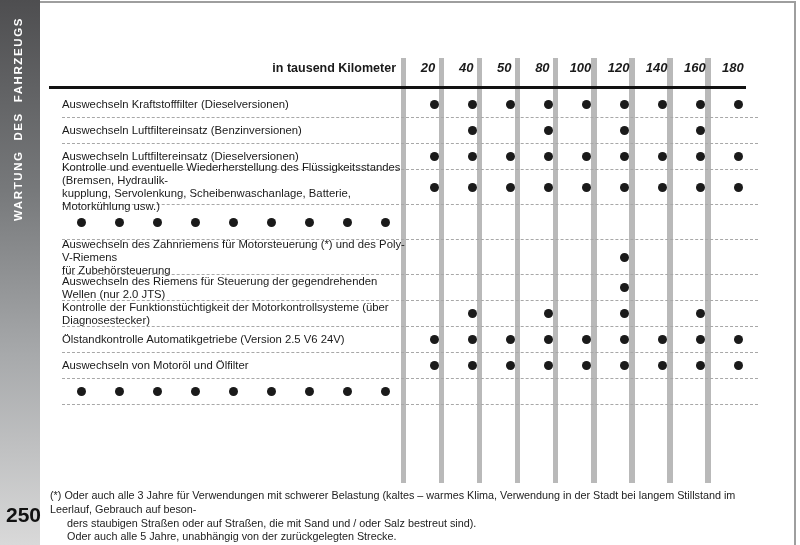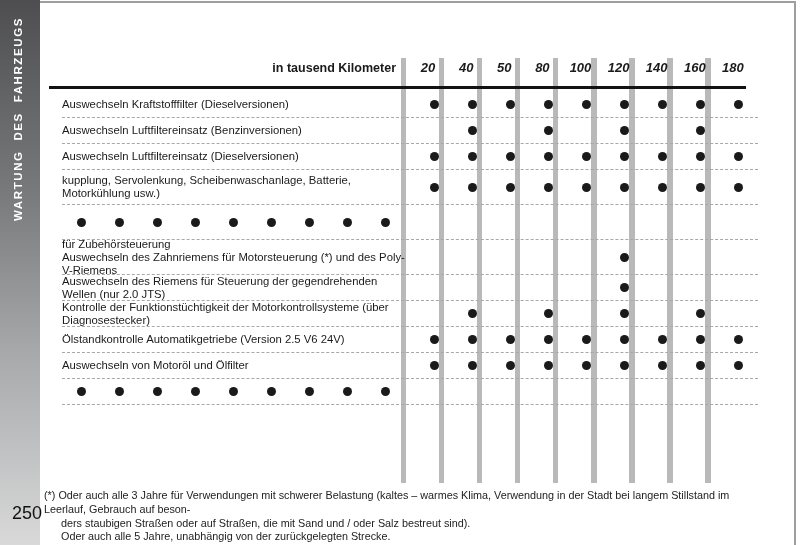--- a/index.html
+++ b/index.html
@@ -9,21 +9,21 @@
   .top-border { position:absolute; left:38px; top:1px; width:757px; height:1.5px; background:#9e9e9e; }
   .right-border { position:absolute; left:794px; top:1px; width:1.5px; height:544px; background:#9e9e9e; }
 
   .sidebar { position:absolute; left:0; top:0; width:40px; height:545px;
              background:linear-gradient(to bottom, #4e4e50 0%, #77797b 35%, #a7a9ab 65%, #d9d9d9 100%); }
   .sidebar-title { position:absolute; top:26px; left:12px; height:195px;
                    writing-mode:vertical-rl; transform:rotate(180deg);
                    color:#fff; font-weight:bold; font-size:11.5px; letter-spacing:1.6px;
                    word-spacing:5px; white-space:nowrap; }
   .page-number { position:absolute; left:6px; top:503px; width:36px;
-                 font-weight:normal; font-size:18px; color:#111; text-align:right; }
+                 font-weight:bold; font-size:21px; color:#111; text-align:left; }
 
   .col-bars span { position:absolute; top:58px; height:425px; width:5.5px; background:#b9b9b9; }
 
   .header-label { position:absolute; left:50px; top:61px; width:346px; text-align:right;
                   font-weight:bold; font-size:12.5px; }
   .col-headers { position:absolute; left:409px; top:60px; width:343px; display:flex;font-style:italic; }
   .col-headers .colh { width:38.11px; text-align:center; font-weight:bold; font-size:13px; }
 
   .header-rule { position:absolute; left:49px; top:86px; width:697px; height:3px; background:#121212; }
 
@@ -31,21 +31,21 @@
   .row { display:flex; box-sizing:border-box; border-bottom:1px dashed #a8a8a8; background:transparent; }
   .row.single { height:26px; }
   .row.double { height:35px; }
   .row .label { width:353px; box-sizing:border-box; padding-right:10px;
                 display:flex; flex-direction:column; justify-content:center;
                 font-size:11.3px; line-height:13px; }
   .row .cells { display:flex; width:343px; }
   .cell { width:38.11px; display:flex; align-items:center; justify-content:center; }
   .dot { width:9px; height:9px; border-radius:50%; background:#1a1a1a; }
 
-  .footnote { position:absolute; left:44px; top:489px; width:712px;
+  .footnote { position:absolute; left:50px; top:489px; width:712px;
               font-size:10.8px; line-height:13.8px; color:#222; }
   .footnote .fline { padding-left:17px; }
   .footnote .fline.first { padding-left:0; }
 </style>
 </head>
 <body>
 
 <div class="page">
   <div class="top-border"></div>
   <div class="right-border"></div>
@@ -169,20 +169,21 @@
           <div class="cell">
             <span class="dot" style="background: rgb(26, 26, 26);"></span>
           </div>
           <div class="cell">
             <span class="dot" style="background: rgb(26, 26, 26);"></span>
           </div>
         </div>
       </div>
       <div class="row double">
         <div class="label">
+          <span>Kontrolle und eventuelle Wiederherstellung des Flüssigkeitsstandes (Bremsen, Hydraulik-</span>
           <span>kupplung, Servolenkung, Scheibenwaschanlage, Batterie, Motorkühlung usw.)</span>
         </div>
         <div class="cells">
           <div class="cell">
             <span class="dot" style="background: rgb(26, 26, 26);"></span>
           </div>
           <div class="cell">
             <span class="dot" style="background: rgb(26, 26, 26);"></span>
           </div>
           <div class="cell">
@@ -234,22 +235,22 @@
           <div class="cell">
             <span class="dot" style="background: rgb(26, 26, 26);"></span>
           </div>
           <div class="cell">
             <span class="dot" style="background: rgb(26, 26, 26);"></span>
           </div>
         </div>
       </div>
       <div class="row double">
         <div class="label">
+          <span>Auswechseln des Zahnriemens für Motorsteuerung (*) und des Poly-V-Riemens</span>
           <span>für Zubehörsteuerung</span>
-          <span>Auswechseln des Zahnriemens für Motorsteuerung (*) und des Poly-V-Riemens</span>
         </div>
         <div class="cells">
           <div class="cell"></div>
           <div class="cell"></div>
           <div class="cell"></div>
           <div class="cell"></div>
           <div class="cell"></div>
           <div class="cell">
             <span class="dot" style="background: rgb(26, 26, 26);"></span>
           </div>

